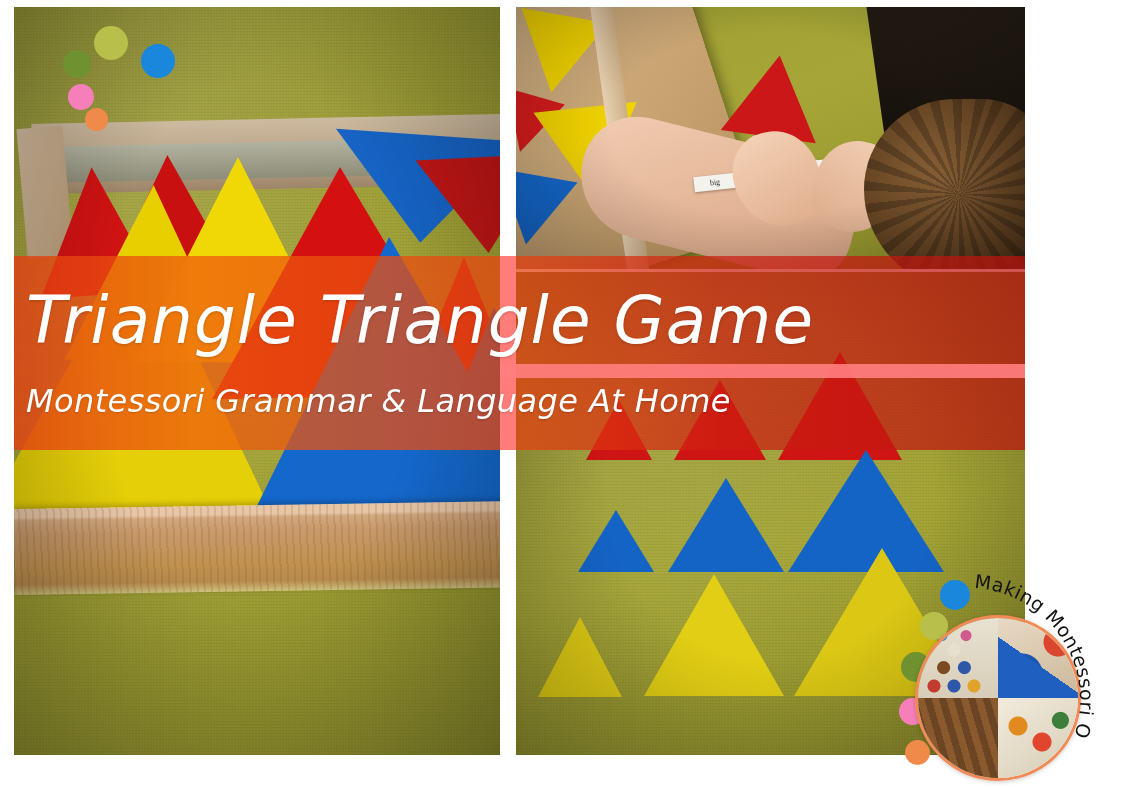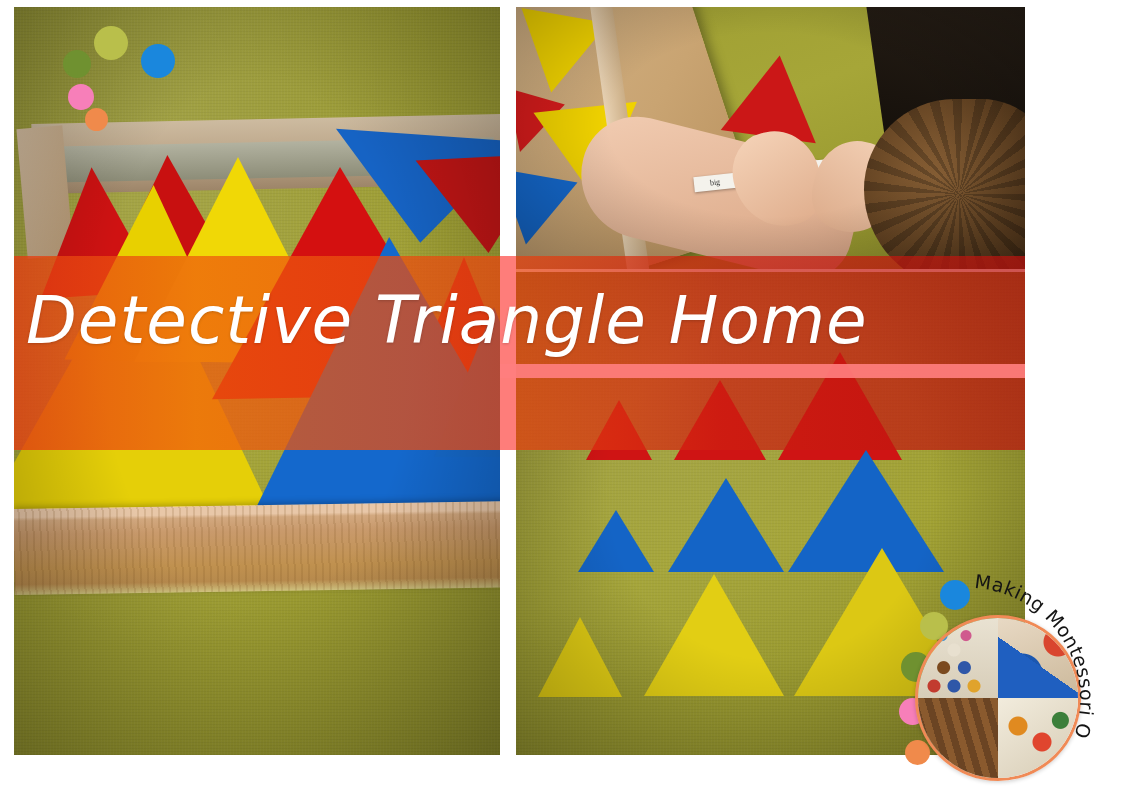--- a/index.html
+++ b/index.html
@@ -309,21 +309,22 @@
       <div class="tri R3b"></div>
       <div class="tri R3c"></div>
     </div>
     <div class="vignette"></div>
   </div>
 
   <div id="banner"></div>
   <div id="pink-stripe-v"></div>
   <div id="pink-stripe-h"></div>
 
-  <div id="title">Detective Triangle Home</div>
+  <div id="title">Triangle Triangle Game</div>
+  <div id="subtitle">Montessori Grammar &amp; Language At Home</div>
 
   <div id="dots-topleft" style="position: absolute; inset: 0px;">
       <div class="dot" style="left: 94px; top: 26px; width: 34px; height: 34px; background: rgb(185, 191, 75); position: absolute;"></div>
       <div class="dot" style="left: 63px; top: 50px; width: 28px; height: 28px; background: rgb(111, 145, 48); position: absolute;"></div>
       <div class="dot" style="left: 141px; top: 44px; width: 34px; height: 34px; background: rgb(26, 135, 221); position: absolute;"></div>
       <div class="dot" style="left: 68px; top: 84px; width: 26px; height: 26px; background: rgb(247, 127, 185); position: absolute;"></div>
       <div class="dot" style="left: 85px; top: 108px; width: 23px; height: 23px; background: rgb(240, 138, 75); position: absolute;"></div>
     </div>
   <div id="dots-logo" style="position: absolute; inset: 0px;">
       <div class="dot" style="left: 940px; top: 580px; width: 30px; height: 30px; background: rgb(26, 135, 221); position: absolute;"></div>

